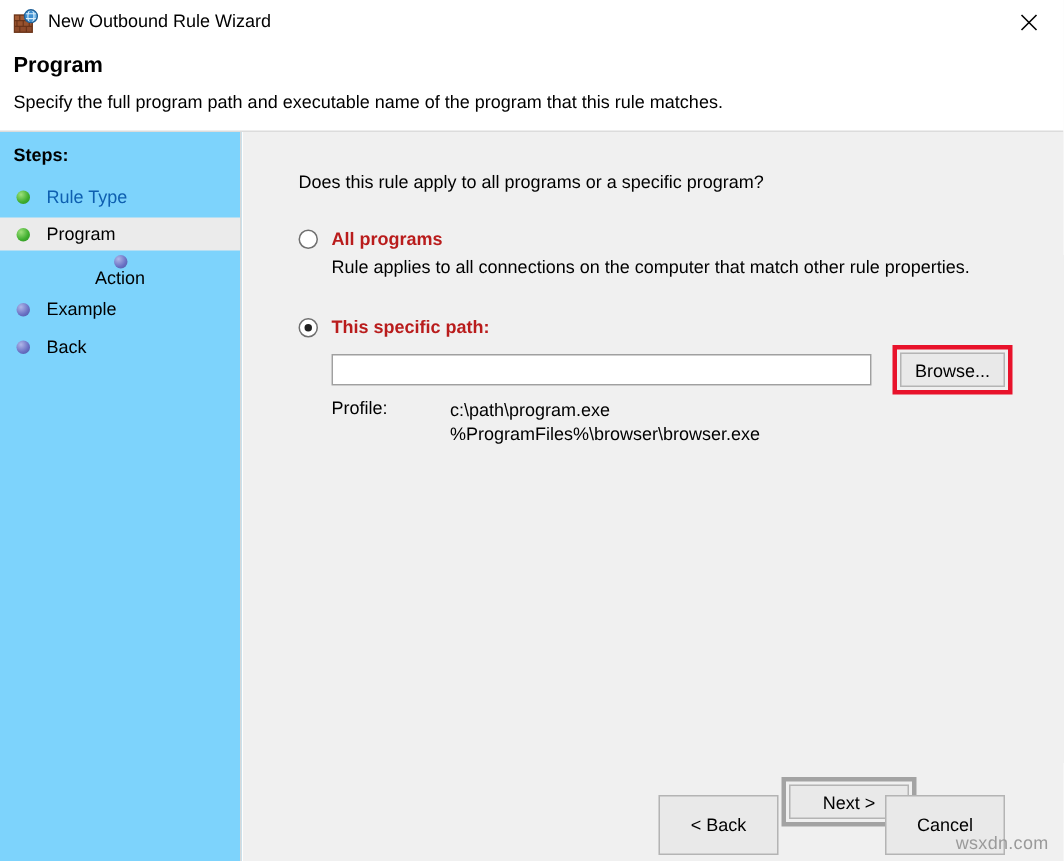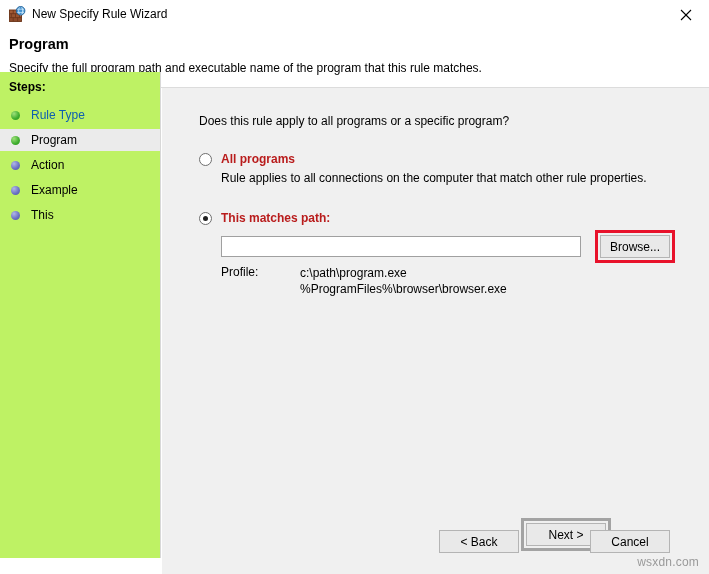--- a/index.html
+++ b/index.html
@@ -82,24 +82,24 @@
     position: absolute;
     left: 0; top: 87px;
     width: 709px;
     height: 1px;
     background: #dcdcdc;
   }
 
   
   #sidebar {
     position: absolute;
-    left: 0; top: 72px;
+    left: 0; top: 88px;
     width: 161px;
     height: 486px;
-    background: #bef264;
+    background: #7dd3fc;
     border-right: 1px solid #d8d8d8;
     box-sizing: border-box;
   }
   #steps-label {
     position: absolute;
     left: 9px; top: 8px;
     font-size: 12px;
     font-weight: bold;
     color: #000000;
   }
@@ -248,21 +248,21 @@
     position: absolute;
     left: 0;
     bottom: 0;
     width: 547px;
     height: 62px;
   }
   .wiz-btn {
     position: absolute;
     top: 18px;
     width: 80px;
-    height: 23px;
+    height: 40px;
     background: #e9e9e9;
     border: 1px solid #b4b4b4;
     font-family: "Liberation Sans", sans-serif;
     font-size: 12px;
     color: #000000;
     box-sizing: border-box;
     cursor: default;
   }
   #back-btn { left: 277px; }
   #next-wrap {
@@ -313,21 +313,21 @@
           </g>
           <rect x="0.5" y="4" width="12" height="11.5" fill="none" stroke="#6b3419" stroke-width="0.9"></rect>
           <circle cx="11.6" cy="4.8" r="4.3" fill="#3f8fd0"></circle>
           <path d="M11.6 0.5 a4.3 4.3 0 0 1 0 8.6 a6 6 0 0 0 0 -8.6z" fill="#6fb6e8"></path>
           <path d="M7.9 3.2 h7.4 M7.9 6.4 h7.4" stroke="#d9eefb" stroke-width="0.7" fill="none"></path>
           <ellipse cx="11.6" cy="4.8" rx="2" ry="4.3" fill="none" stroke="#d9eefb" stroke-width="0.7"></ellipse>
           <circle cx="11.6" cy="4.8" r="4.3" fill="none" stroke="#1f5f96" stroke-width="0.9"></circle>
         </g>
       </svg>
     </span>
-    <span id="title-text">New Specify Rule Wizard</span>
+    <span id="title-text">New Outbound Rule Wizard</span>
     <div id="close-btn">
       <svg width="12" height="12" viewBox="0 0 12 12">
         <line x1="1" y1="1" x2="11" y2="11" stroke="#000000" stroke-width="1.1"></line>
         <line x1="11" y1="1" x2="1" y2="11" stroke="#000000" stroke-width="1.1"></line>
       </svg>
     </div>
   </div>
 
   <div id="header">
     <div id="header-title">Program</div>
@@ -341,52 +341,52 @@
     <div class="step-row" style="top:32px;">
       <span class="step-bullet green"></span>
       <span class="step-label link">Rule Type</span>
     </div>
 
     <div class="step-row active" style="top:57px;">
       <span class="step-bullet green"></span>
       <span class="step-label plain">Program</span>
     </div>
 
-    <div class="step-row" style="top:82px;">
+    <div class="step-row" style="top:82px;flex-direction:column;">
       <span class="step-bullet blue"></span>
       <span class="step-label plain">Action</span>
     </div>
 
     <div class="step-row" style="top:107px;">
       <span class="step-bullet blue"></span>
       <span class="step-label plain">Example</span>
     </div>
 
     <div class="step-row" style="top:132px;">
       <span class="step-bullet blue"></span>
-      <span class="step-label plain">This</span>
+      <span class="step-label plain">Back</span>
     </div>
   </div>
 
   <div id="main">
 
     <div id="question">Does this rule apply to all programs or a specific program?</div>
 
     <div class="opt-block" id="opt-all">
       <div class="radio-line">
         <span class="radio"></span>
         <span class="opt-title">All programs</span>
       </div>
       <div class="opt-desc">Rule applies to all connections on the computer that match other rule properties.</div>
     </div>
 
     <div class="opt-block" id="opt-path">
       <div class="radio-line">
         <span class="radio checked"></span>
-        <span class="opt-title">This matches path:</span>
+        <span class="opt-title">This specific path:</span>
       </div>
     </div>
 
     <div id="path-row">
       <input id="path-input" type="text" value="" style="">
       <div id="browse-wrap">
         <button id="browse-btn">Browse...</button>
       </div>
     </div>
 

